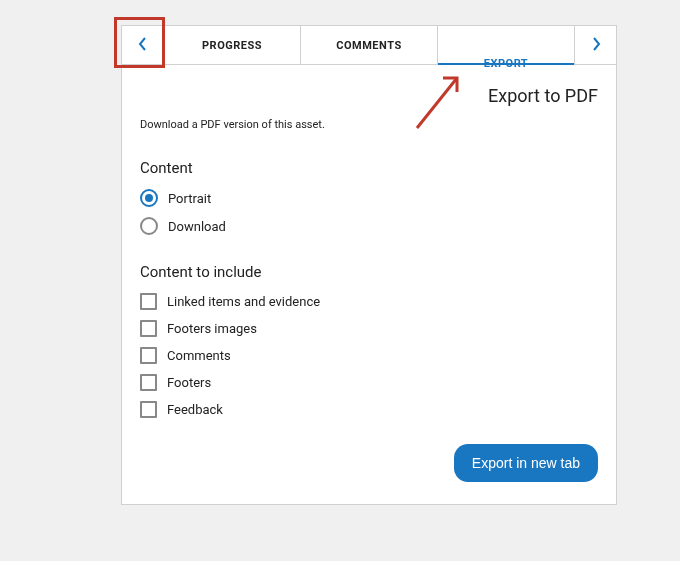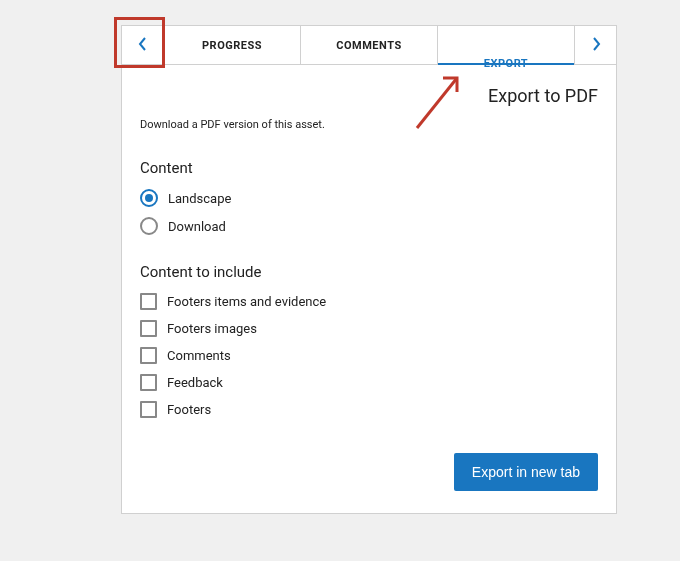--- a/index.html
+++ b/index.html
@@ -128,34 +128,34 @@
       flex-shrink: 0;
     }
     .option-label {
       font-size: 13px;
       color: #222;
     }
     .layout-group {
       margin-bottom: 28px;
     }
     .content-group {
-      margin-bottom: 35px;
+      margin-bottom: 26px;
     }
     .btn-row {
       display: flex;
       justify-content: flex-end;
     }
     .btn-primary {
       background: #1976c0;
       color: #fff;
       border: none;
       padding: 11px 18px;
       font-size: 14px;
       cursor: pointer;
-      border-radius: 2px;
+      border-radius: 14px;
     }
     
     .anno-box {
       position: absolute;
       left: 114px;
       top: 17px;
       width: 51px;
       height: 51px;
       border: 3px solid #c0392b;
       pointer-events: none;
@@ -202,49 +202,49 @@
   </div>
 
   <div class="panel-body">
     <h2 class="heading">Export to PDF</h2>
     <p class="desc">Download a PDF version of this asset.</p>
 
     <div class="layout-group">
       <div class="section-label">Content</div>
       <div class="radio-row">
         <span class="radio selected"></span>
-        <span class="option-label">Landscape</span>
+        <span class="option-label">Portrait</span>
       </div>
       <div class="radio-row">
         <span class="radio"></span>
         <span class="option-label">Download</span>
       </div>
     </div>
 
     <div class="content-group">
       <div class="section-label">Content to include</div>
       <div class="check-row">
         <span class="checkbox"></span>
-        <span class="option-label">Footers items and evidence</span>
+        <span class="option-label">Linked items and evidence</span>
       </div>
       <div class="check-row">
         <span class="checkbox"></span>
         <span class="option-label">Footers images</span>
       </div>
       <div class="check-row">
         <span class="checkbox"></span>
         <span class="option-label">Comments</span>
       </div>
       <div class="check-row">
         <span class="checkbox"></span>
+        <span class="option-label">Footers</span>
+      </div>
+      <div class="check-row">
+        <span class="checkbox"></span>
         <span class="option-label">Feedback</span>
-      </div>
-      <div class="check-row">
-        <span class="checkbox"></span>
-        <span class="option-label">Footers</span>
       </div>
     </div>
 
     <div class="btn-row">
       <button class="btn-primary">Export in new tab</button>
     </div>
   </div>
 </div>
 
 <div class="anno-box"></div>

